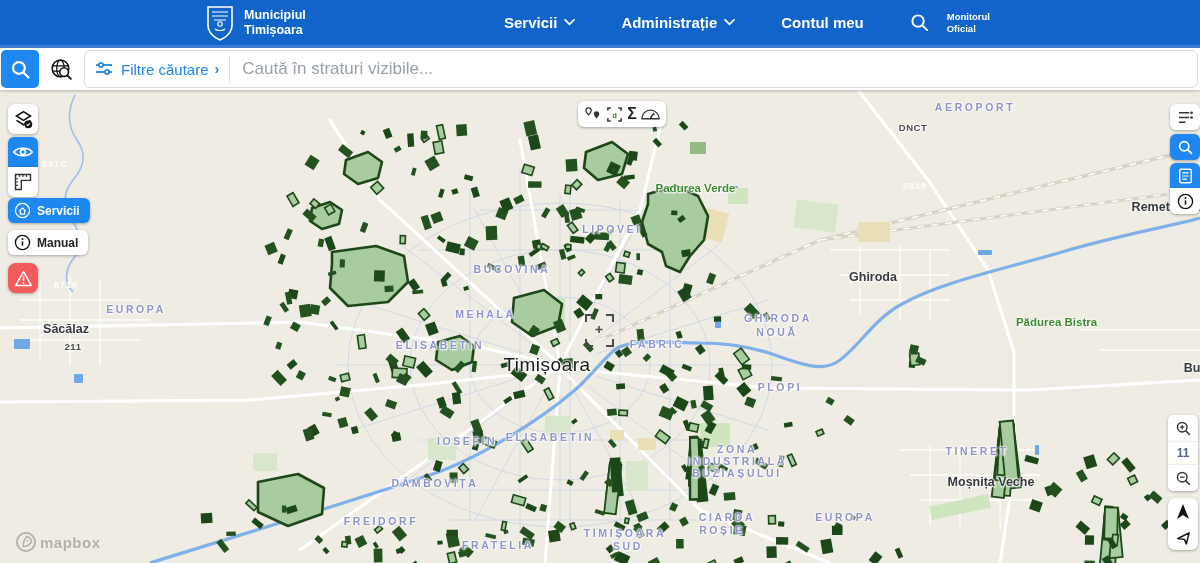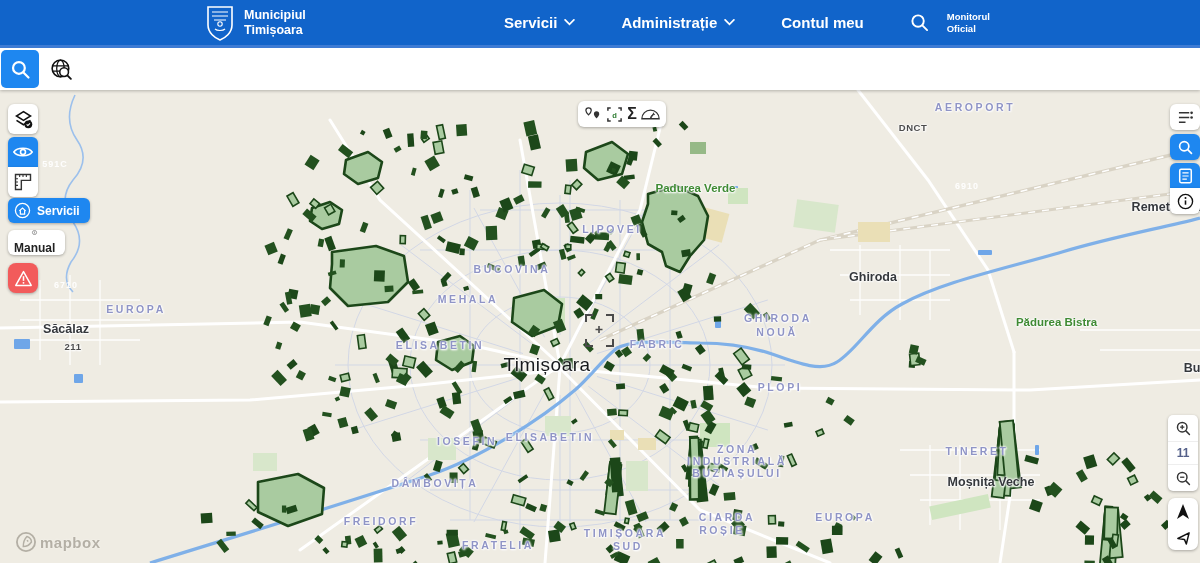--- a/index.html
+++ b/index.html
@@ -49,21 +49,21 @@
   .mbtn{position:absolute;display:flex;align-items:center;justify-content:center;cursor:pointer;
     border-radius:6px;box-shadow:0 1px 3px rgba(0,0,0,.3);}
   .mbtn.white{background:#fff;}
   .mbtn.blue{background:#1E87F0;}
   .mbtn.red{background:#F25B5B;}
 
   
   .pill{position:absolute;height:25px;display:flex;align-items:center;gap:6px;padding:0 10px 0 6px;
     border-radius:6px;font-size:12px;font-weight:600;cursor:pointer;box-shadow:0 1px 3px rgba(0,0,0,.3);}
   .pill.blue{background:#1E87F0;color:#fff;}
-  .pill.white{background:#fff;color:#222;flex-direction:column;}
+  .pill.white{background:#fff;color:#222;}
 
   
   #center-toolbar{position:absolute;left:578px;top:11px;width:88px;height:26px;background:#fff;
     border-radius:6px;box-shadow:0 1px 3px rgba(0,0,0,.3);display:flex;align-items:center;justify-content:space-around;padding:0 4px;}
   .ct-icon{display:flex;align-items:center;justify-content:center;cursor:pointer;}
   .sigma{font-size:16px;font-weight:700;color:#222;line-height:1;}
 
   
   #zoom-group{position:absolute;left:1168px;top:325px;width:30px;background:#fff;border-radius:5px;
     box-shadow:0 1px 3px rgba(0,0,0,.3);display:flex;flex-direction:column;align-items:center;}
@@ -136,20 +136,34 @@
       </svg>
     </div>
     <div class="sq-btn sq-white">
       <svg width="25" height="25" viewBox="0 0 24 24">
         <circle cx="11" cy="11" r="8" fill="none" stroke="#111" stroke-width="1.5"></circle>
         <ellipse cx="11" cy="11" rx="3.6" ry="8" fill="none" stroke="#111" stroke-width="1.2"></ellipse>
         <path d="M3.4 8.5 h15.2 M3.4 13.5 h15.2" stroke="#111" stroke-width="1.2" fill="none"></path>
         <circle cx="14.5" cy="14.5" r="4.2" fill="#fff" stroke="#111" stroke-width="1.5"></circle>
         <line x1="17.6" y1="17.6" x2="21" y2="21" stroke="#111" stroke-width="1.8" stroke-linecap="round"></line>
       </svg>
+    </div>
+    <div class="search-box">
+      <div class="filters">
+        <svg width="18" height="16" viewBox="0 0 18 16">
+          <line x1="1" y1="4" x2="17" y2="4" stroke="#1E87E5" stroke-width="1.8"></line>
+          <line x1="1" y1="11" x2="17" y2="11" stroke="#1E87E5" stroke-width="1.8"></line>
+          <circle cx="6" cy="4" r="2.1" fill="#fff" stroke="#1E87E5" stroke-width="1.6"></circle>
+          <circle cx="12" cy="11" r="2.1" fill="#fff" stroke="#1E87E5" stroke-width="1.6"></circle>
+        </svg>
+        <span class="filters-label">Filtre căutare</span>
+        <span class="filters-chev">›</span>
+      </div>
+      <div class="vdiv"></div>
+      <input id="search-input" type="text" placeholder="Caută în straturi vizibile..." style="">
     </div>
   </div>
 
   <div id="map">
     <svg id="mapsvg" width="1200" height="473" viewBox="0 0 1200 473">
       <rect x="0" y="0" width="1200" height="473" fill="#EFECE3"></rect>
 
       <g stroke="#CBD2E6" stroke-width="1" fill="none" opacity=".8">
         <ellipse cx="560" cy="275" rx="90" ry="68"></ellipse>
         <ellipse cx="560" cy="275" rx="150" ry="115"></ellipse>
@@ -607,28 +621,28 @@
       <g stroke="#4a4a4a" stroke-width="2" fill="none">
         <path d="M586 232 v-7 h7 M606 225 h7 v7 M613 249 v7 h-7 M593 256 h-7 v-7"></path>
         <path d="M599 236 v7 M595.5 239.5 h7" stroke-width="1.6"></path>
       </g>
     </svg>
 
     <div id="map-labels">
         <span class="mlabel district" style="left: 975px; top: 17px;">AEROPORT</span>
         <span class="mlabel roaddark" style="left: 913px; top: 37px;">DNCT</span>
         <span class="mlabel road" style="left: 55px; top: 74px;">591C</span>
-        <span class="mlabel road" style="left: 967px; top: 96px;">6910</span>
+        <span class="mlabel road" style="left: 915px; top: 96px;">6910</span>
         <span class="mlabel green" style="left: 683px; top: 98px;">Padurea Verde</span>
         <span class="mlabel place" style="left: 1174px; top: 117px;">Remetea Mare</span>
         <span class="mlabel district" style="left: 612px; top: 139px;">LIPOVEI</span>
         <span class="mlabel district" style="left: 512px; top: 179px;">BUCOVINA</span>
         <span class="mlabel place" style="left: 873px; top: 187px;">Ghiroda</span>
         <span class="mlabel road" style="left: 66px; top: 195px;">6710</span>
-        <span class="mlabel district" style="left: 468px; top: 209px;">MEHALA</span>
+        <span class="mlabel district" style="left: 468px; top: 224px; padding-left: 35px;">MEHALA</span>
         <span class="mlabel district" style="left: 136px; top: 219px;">EUROPA</span>
         <span class="mlabel district" style="left: 778px; top: 228px;">GHIRODA</span>
         <span class="mlabel district" style="left: 777px; top: 242px;">NOUĂ</span>
         <span class="mlabel green" style="left: 1044px; top: 232px;">Pădurea Bistra</span>
         <span class="mlabel place" style="left: 66px; top: 239px;">Săcălaz</span>
         <span class="mlabel district" style="left: 440px; top: 255px;">ELISABETIN</span>
         <span class="mlabel district" style="left: 657px; top: 254px;">FABRIC</span>
         <span class="mlabel roaddark" style="left: 73px; top: 256px;">211</span>
         <span class="mlabel city" style="left: 547px; top: 275px;">Timișoara</span>
         <span class="mlabel place" style="left: 1192px; top: 278px;">Bu</span>

